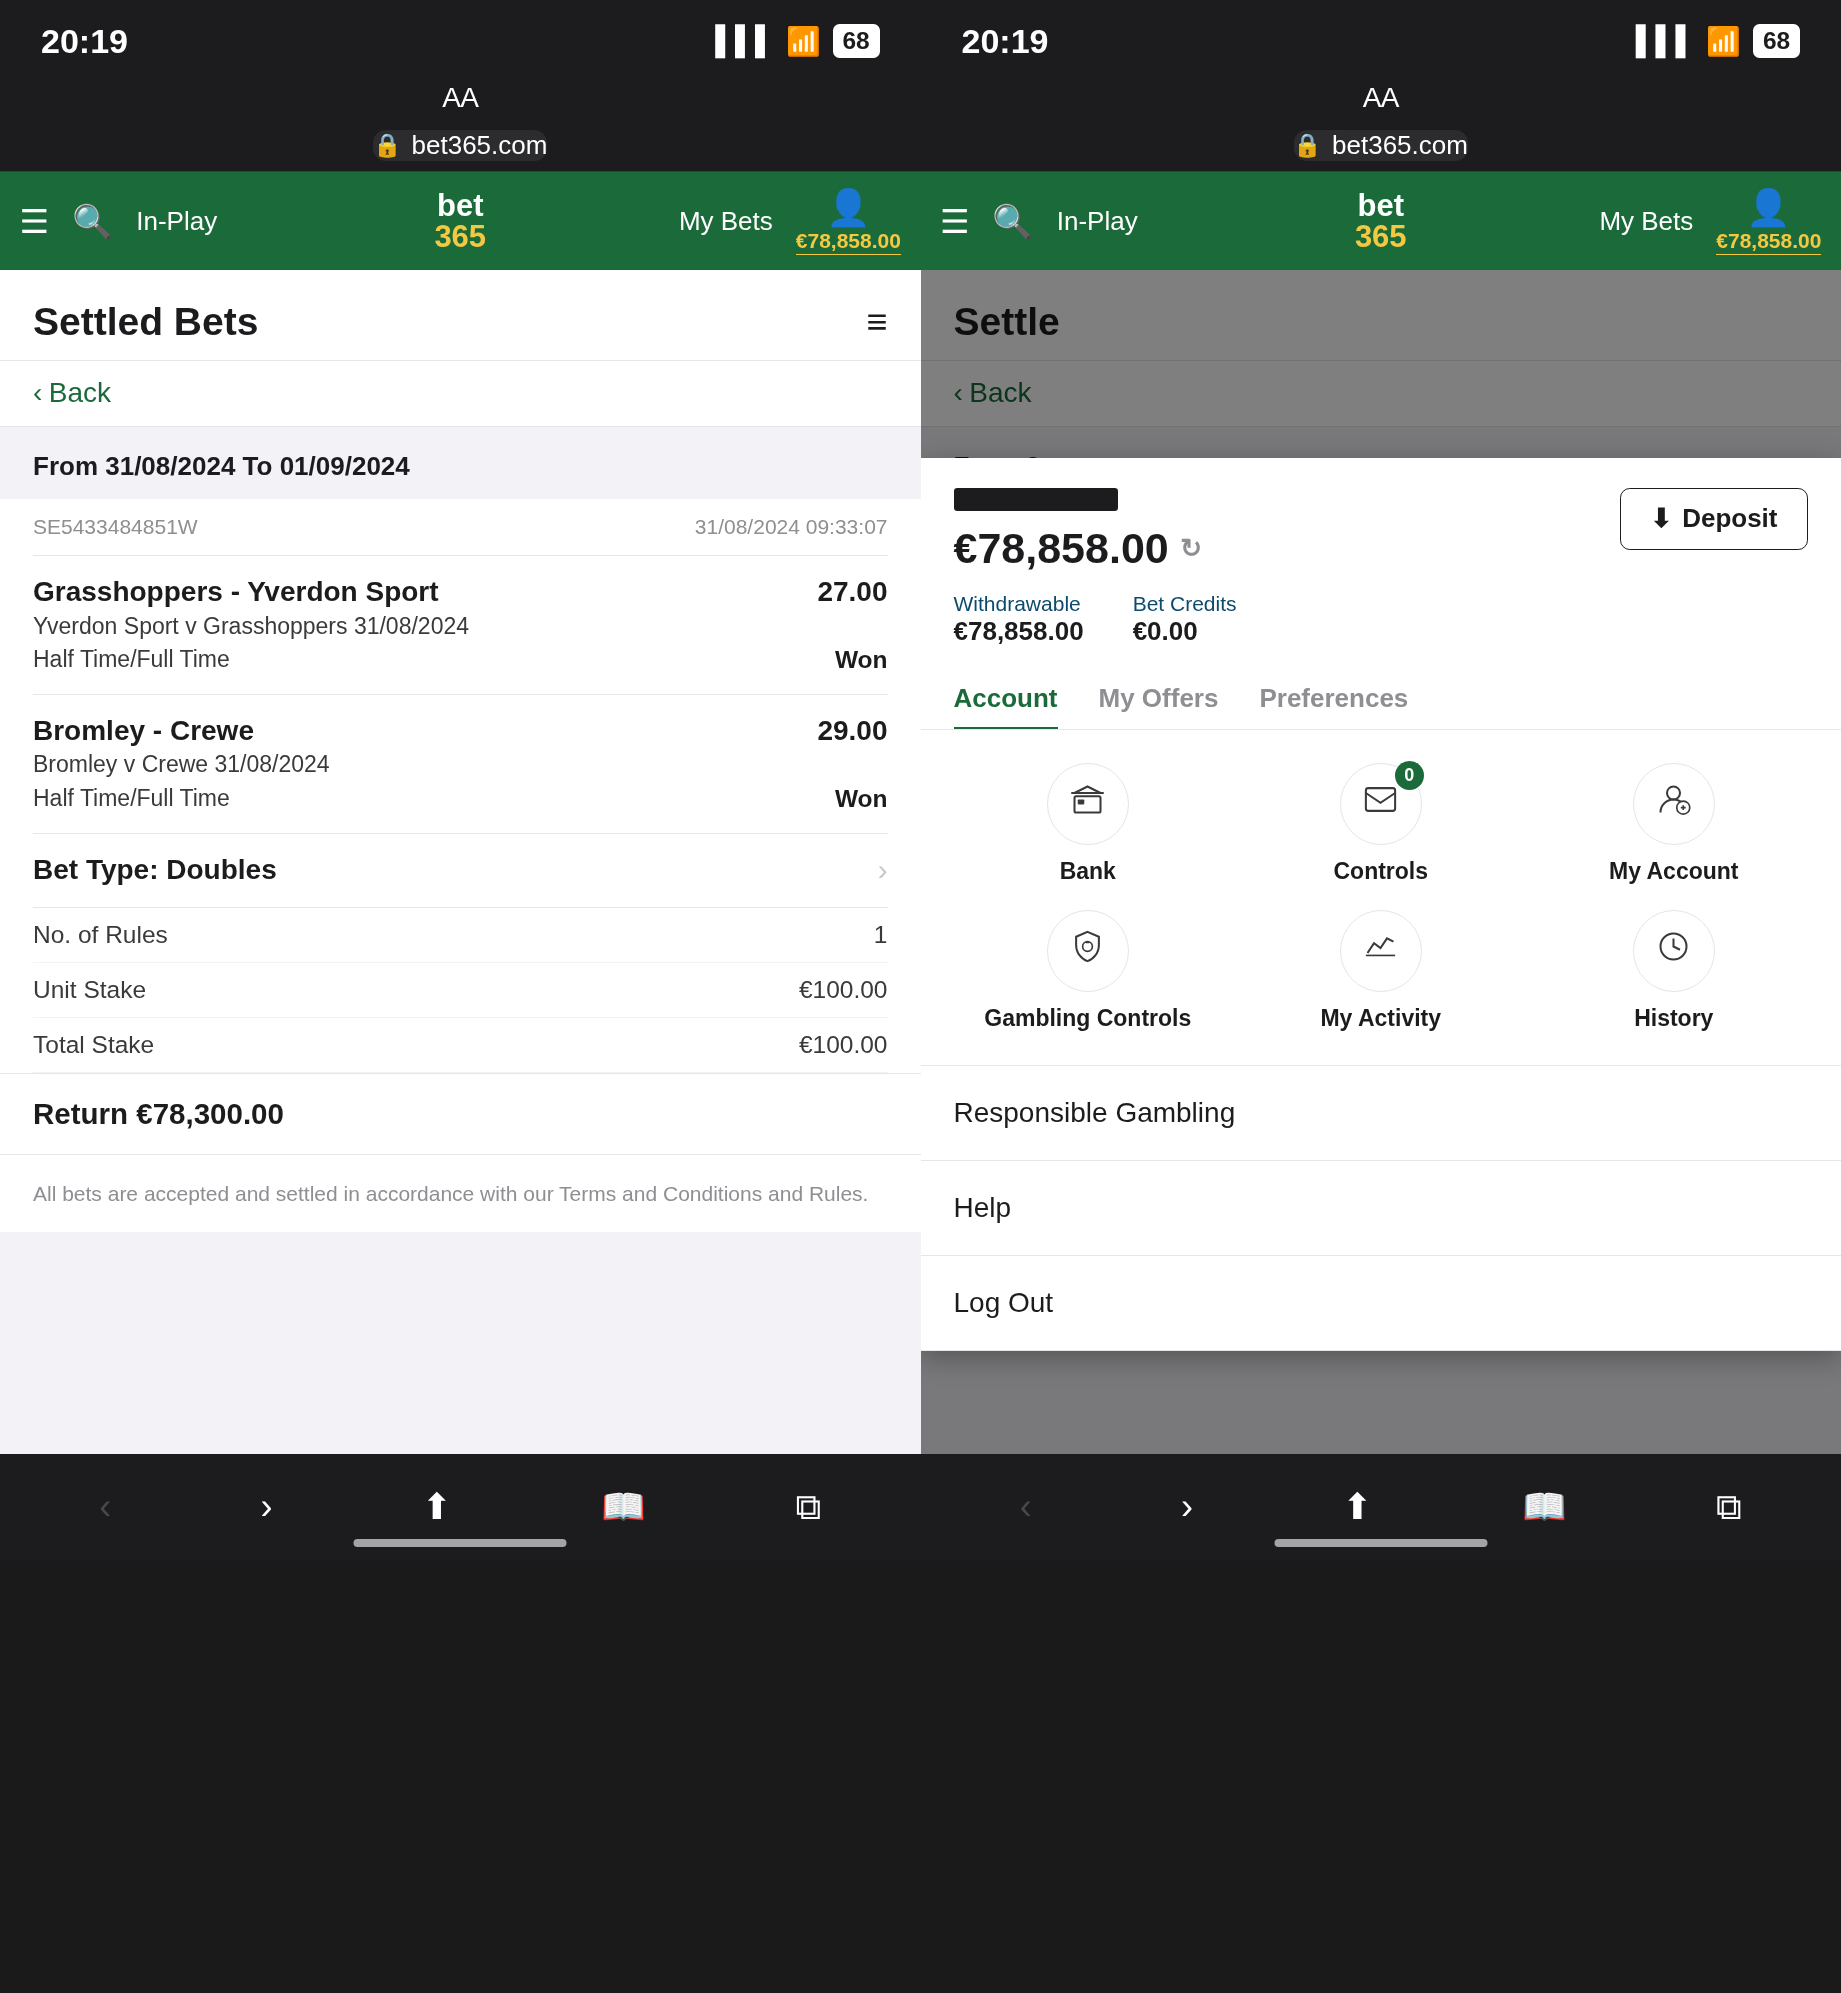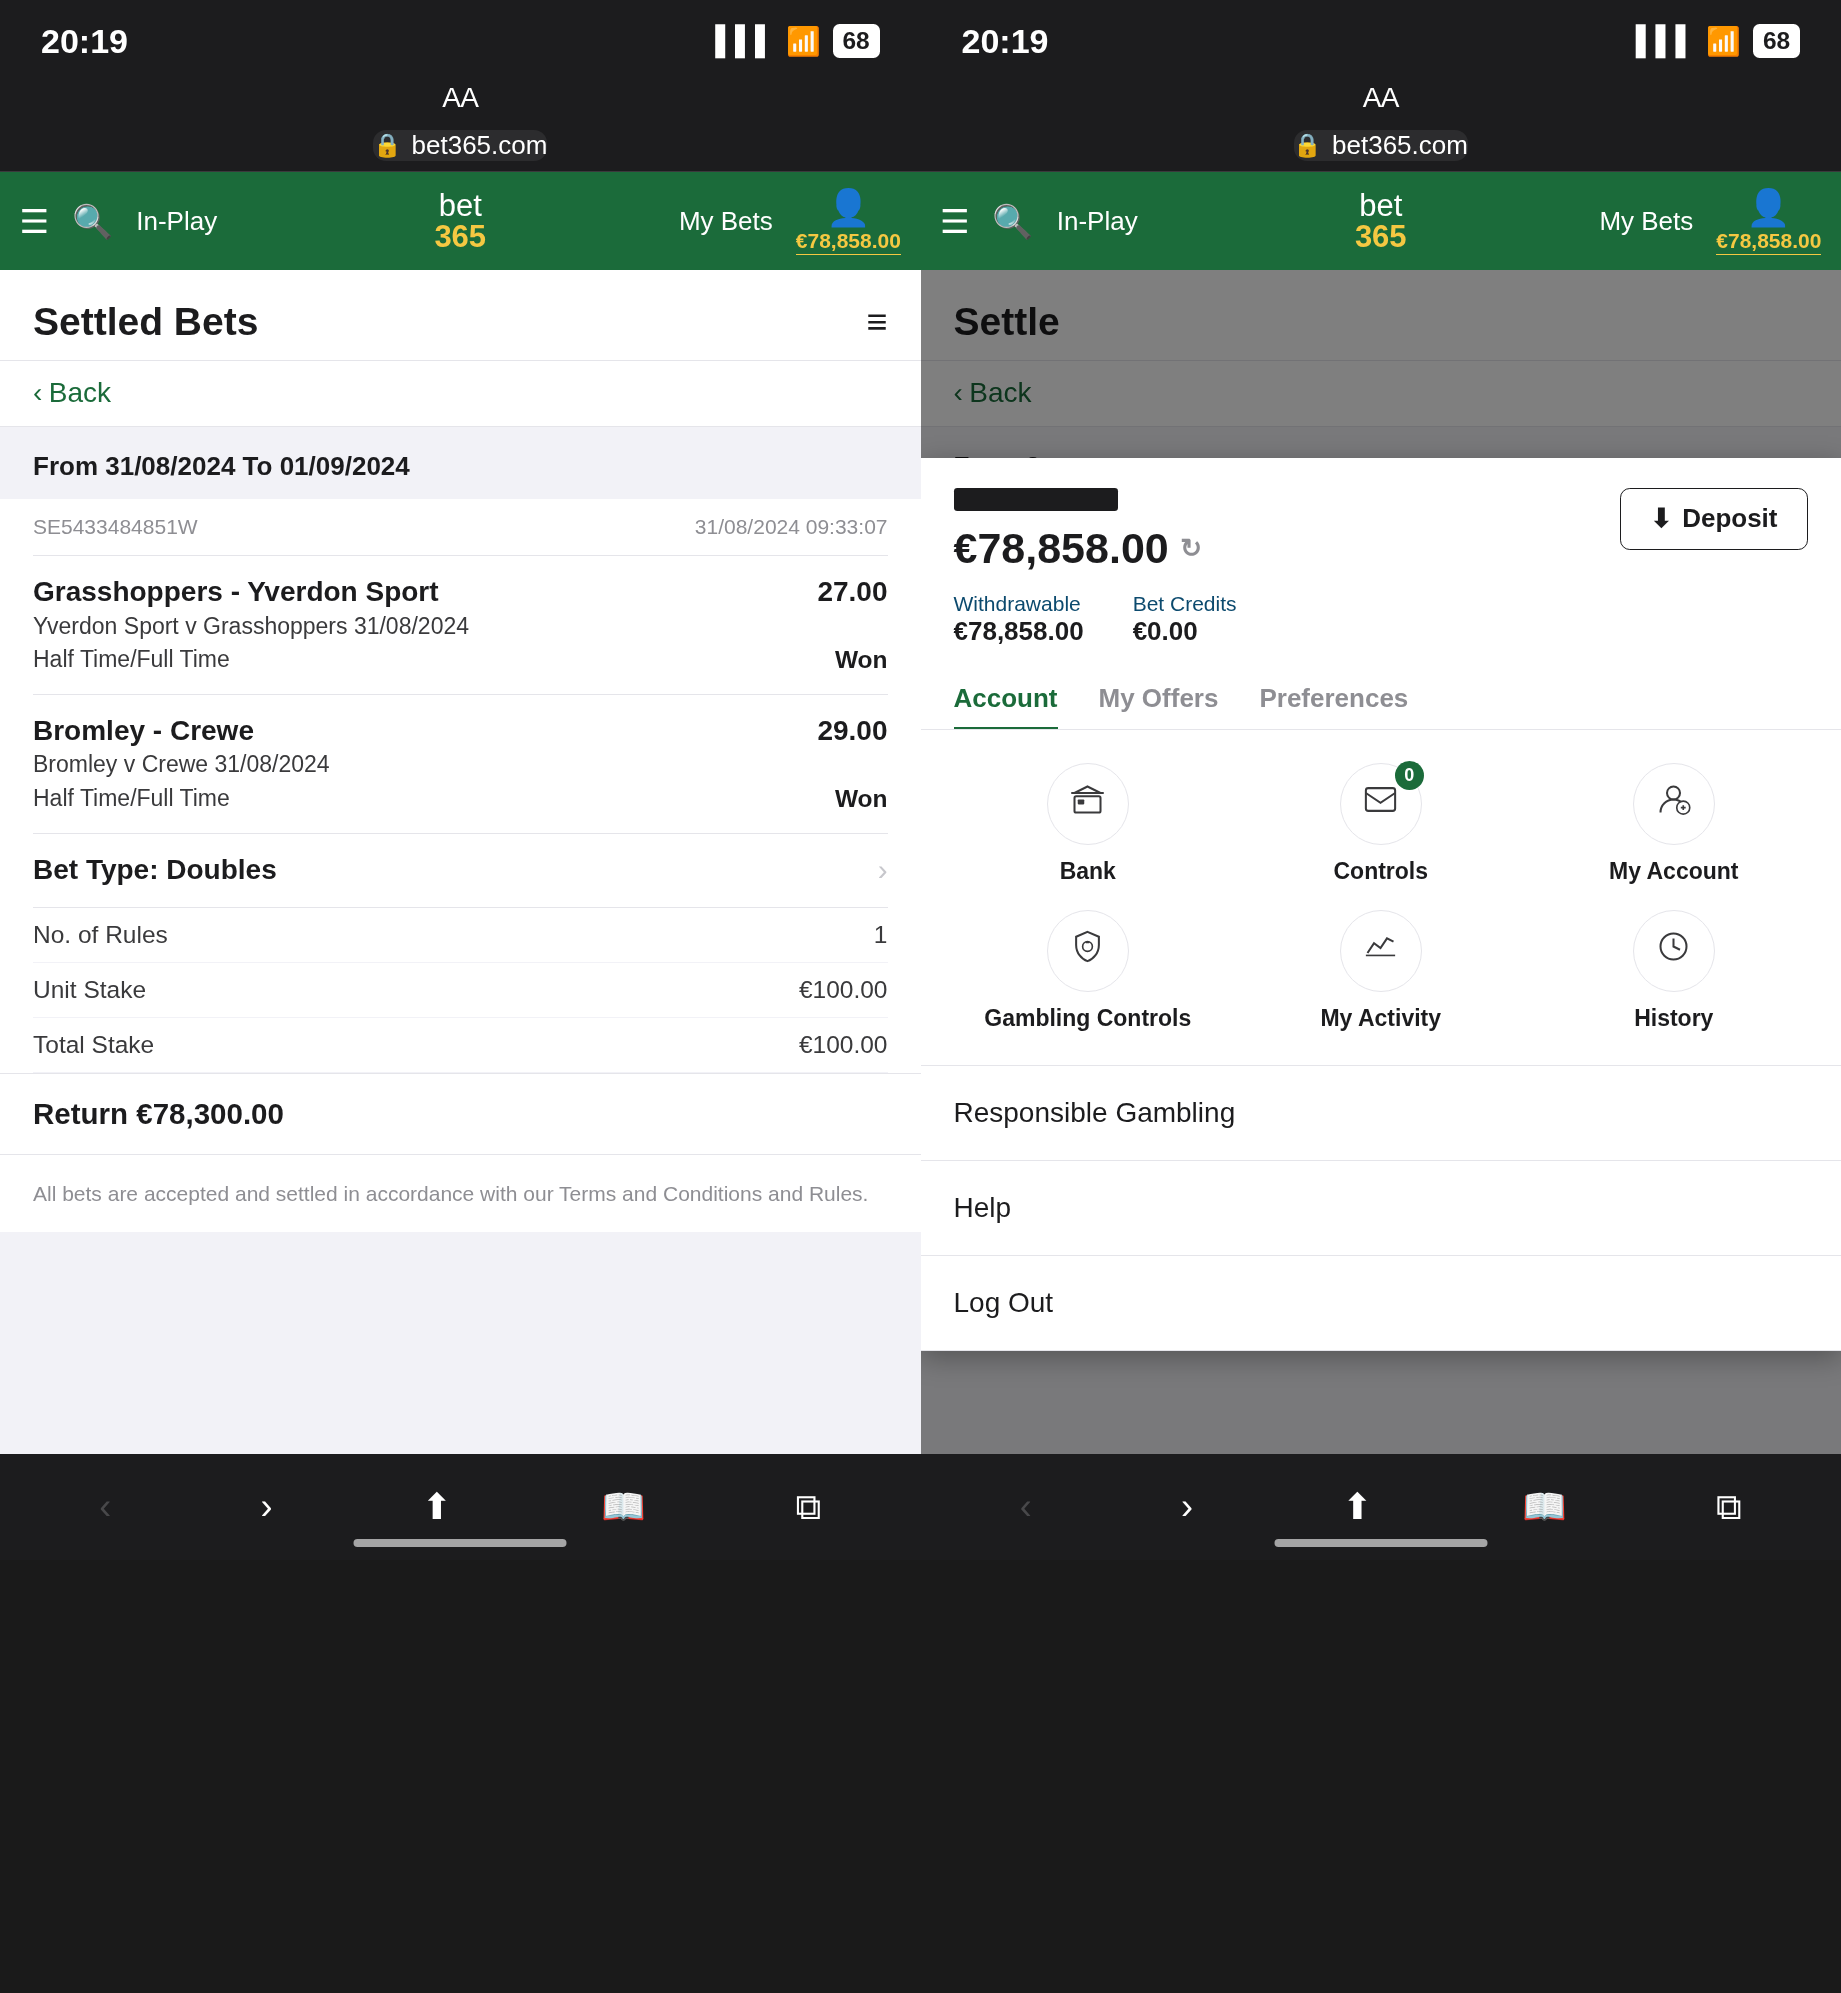--- a/index.html
+++ b/index.html
@@ -130,21 +130,21 @@
       flex-direction: column;
       align-items: center;
       margin: 0 auto;
       position: absolute;
       left: 50%;
       transform: translateX(-50%);
     }
     .nav-logo-bet {
       color: white;
       font-size: 31px;
-      font-weight: 400;
+      font-weight: 700;
       line-height: 1;
     }
     .nav-logo-365 {
       color: #f5c842;
       font-size: 31px;
       font-weight: 700;
       line-height: 1;
     }
     .nav-right {
       display: flex;

